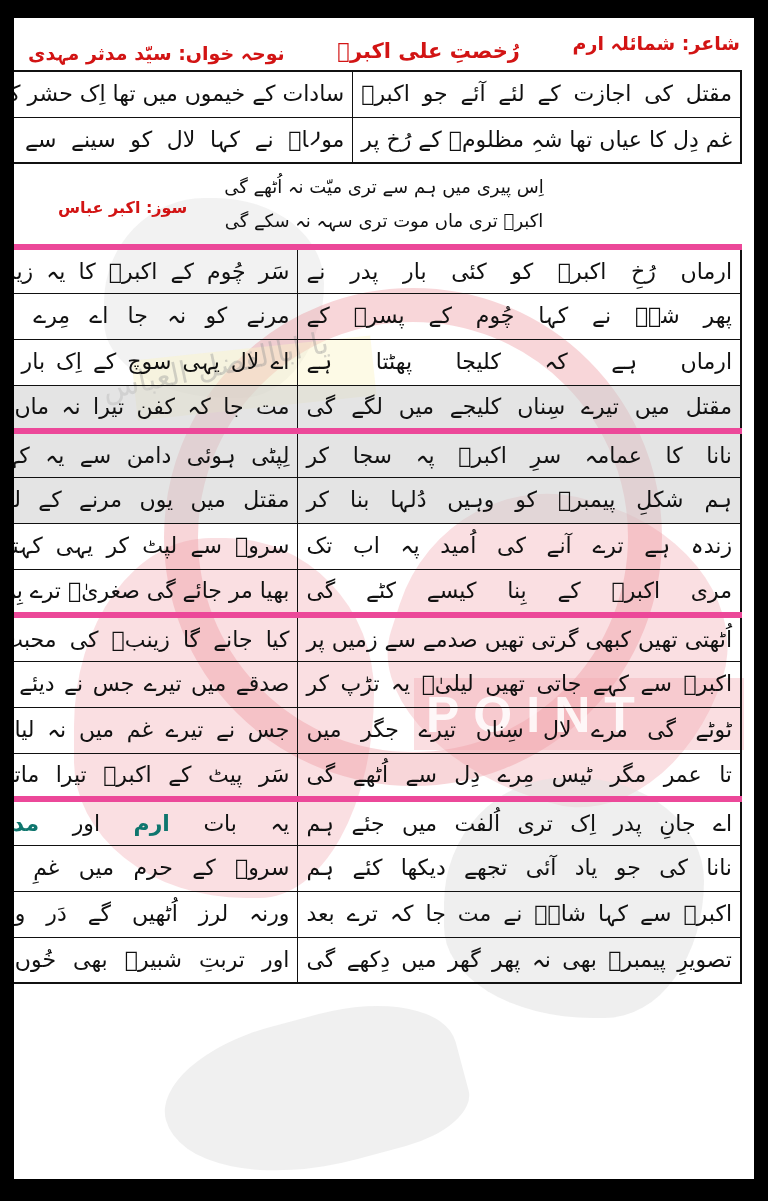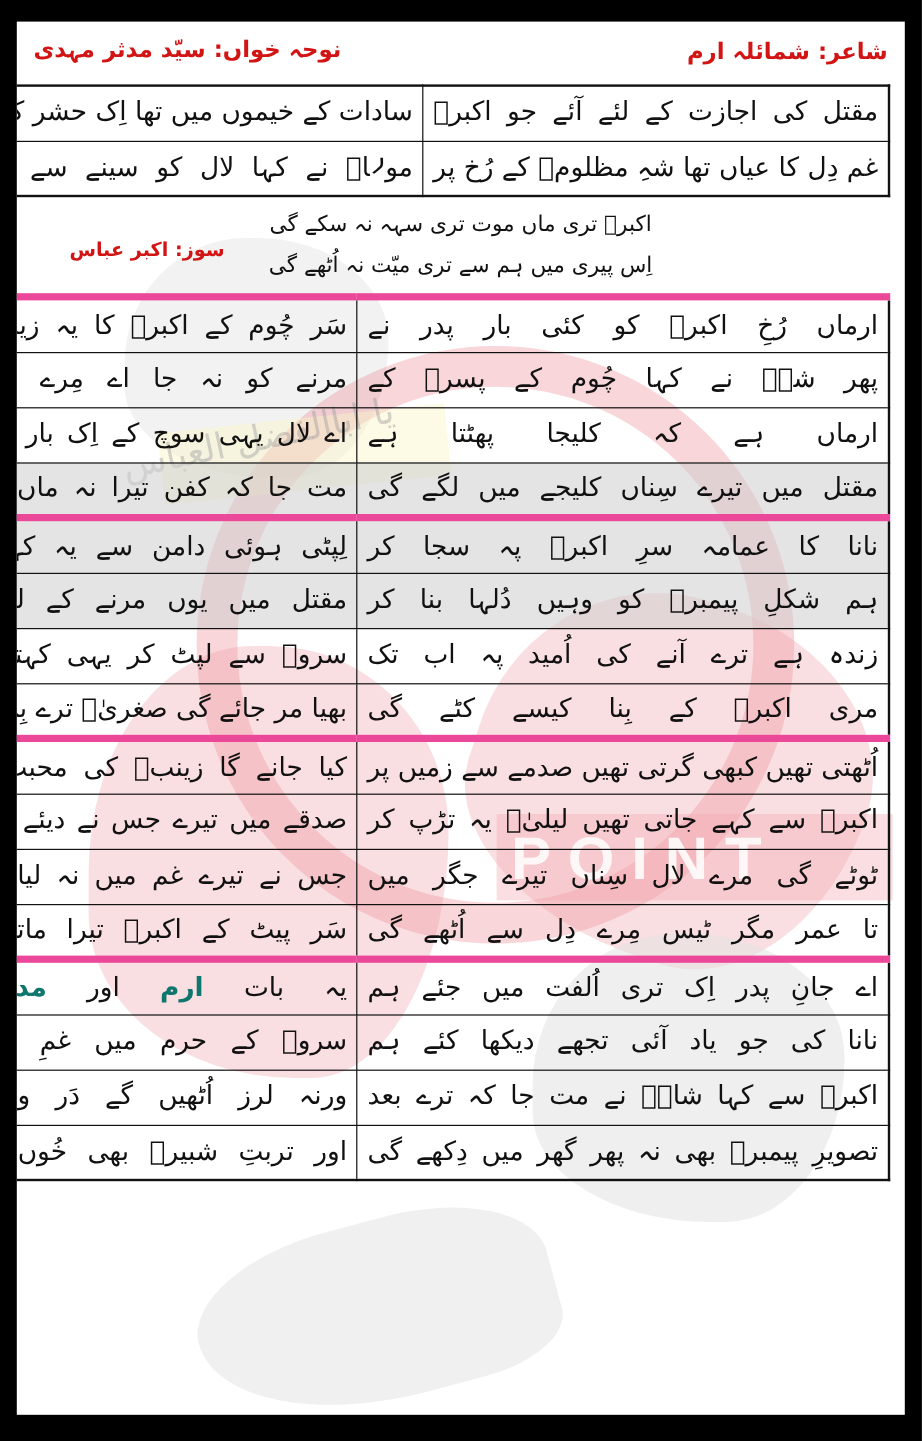--- a/index.html
+++ b/index.html
@@ -107,21 +107,21 @@
   }
   .hdr-text {
     color: #d21414;
     font-size: 19px;
     font-weight: 700;
     white-space: nowrap;
     line-height: 1.2;
   }
   .hdr-poet   { margin-bottom: 11px; }
   .hdr-title  { font-size: 21px; margin-bottom: 2px; }
-  .hdr-reciter{ margin-bottom: 13px; }
+  .hdr-reciter{ margin-bottom: 1px; }
 
   
   .verse-table {
     position: relative;
     margin: 0 12px;
     border: 2px solid #111;
     border-collapse: collapse;
     width: calc(100% - 24px);
     background: transparent;
   }
@@ -185,39 +185,40 @@
       <div class="wm-blob wm-blob-b"></div>
       <div class="wm-bar wm-bar-a"></div>
       <div class="wm-point">POINT</div>
       <div class="wm-blob wm-blob-c"></div>
       <div class="wm-arabic">یا اباالفضل العباس</div>
       <div class="wm-swirl"></div>
     </div>
 
     <div class="doc-header">
       <div class="hdr-text hdr-poet">شاعر: شمائلہ ارم</div>
+      <div class="hdr-text hdr-title">رُخصتِ علی اکبرؑ</div>
       <div class="hdr-text hdr-reciter">نوحہ خواں: سیّد مدثر مہدی</div>
     </div>
 
     <table class="verse-table">
       <tbody>
         <tr>
           <td class="cell-misra">مقتل کی اجازت کے لئے آئے جو اکبرؑ</td>
           <td class="cell-misra">سادات کے خیموں میں تھا اِک حشر کا منظر</td>
         </tr>
         <tr>
           <td class="cell-misra">غم دِل کا عیاں تھا شہِ مظلومؑ کے رُخ پر</td>
           <td class="cell-misra">مولاؑ نے کہا لال کو سینے سے لگا کر</td>
         </tr>
       </tbody>
     </table>
 
     <div class="refrain-block">
+      <div class="refrain-line">اِس پیری میں ہم سے تری میّت نہ اُٹھے گی</div>
       <div class="refrain-line">اکبرؑ تری ماں موت تری سہہ نہ سکے گی</div>
-      <div class="refrain-line">اِس پیری میں ہم سے تری میّت نہ اُٹھے گی</div>
       <div class="soz-credit">سوز: اکبر عباس</div>
     </div>
 
     <table class="verse-table">
       <tbody>
           <tr class="stanza-start">
             <td class="cell-misra">ارماں رُخِ اکبرؑ کو کئی بار پدر نے</td>
             <td class="cell-misra">سَر چُوم کے اکبرؑ کا یہ زینبؑ نے بُکا کی</td>
           </tr>
           <tr>

